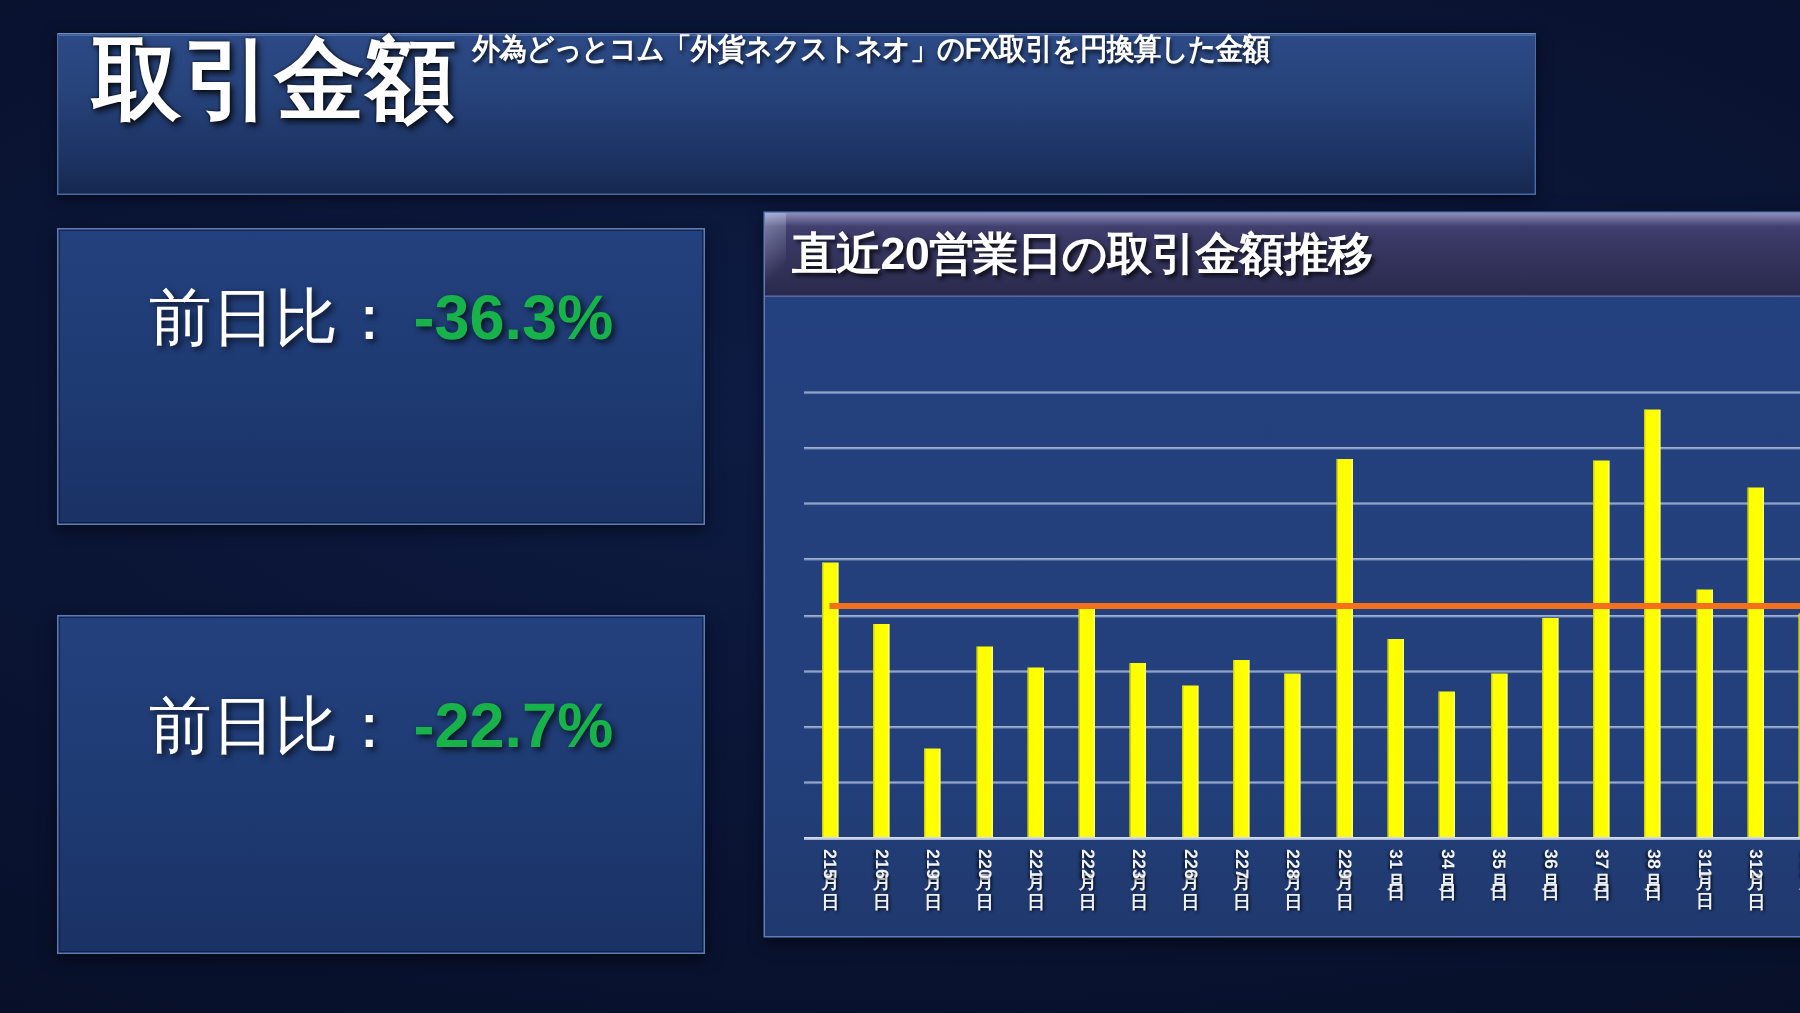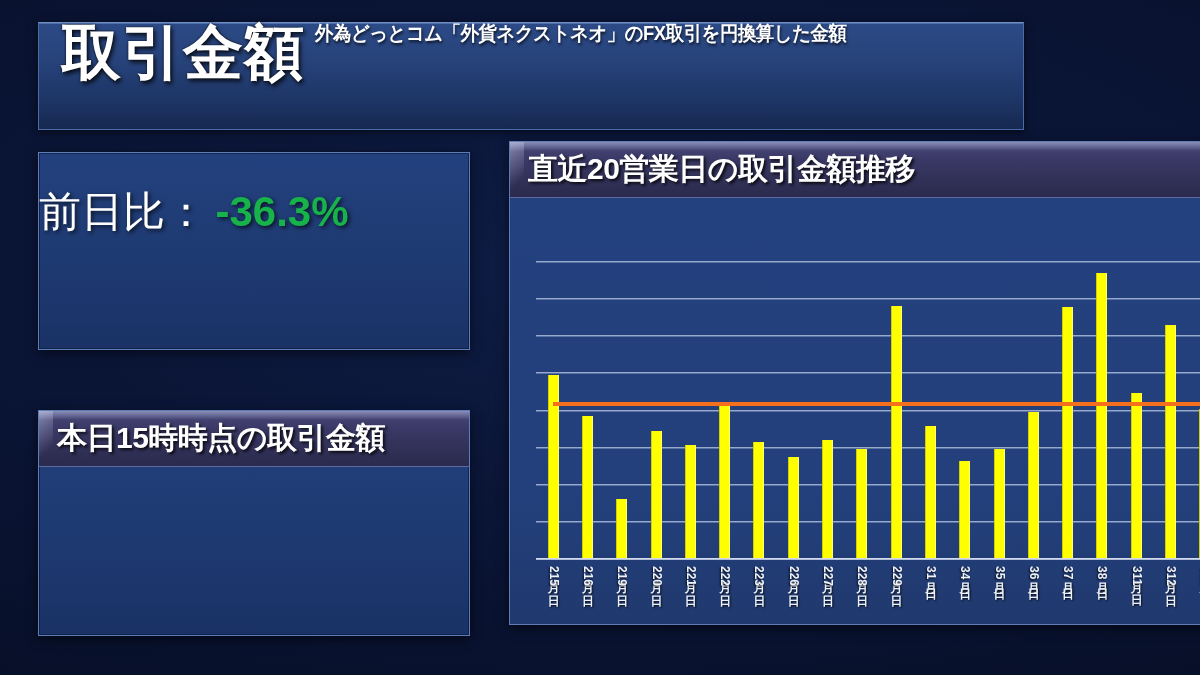--- a/index.html
+++ b/index.html
@@ -68,21 +68,21 @@
     text-shadow:2px 2px 3px rgba(0,0,0,.8);
   }
   .hl-date { color:#f5a81c; }
 
   
   .stat-panel { left:38px; width:432px; }
   #stat-panel-1 { top:152px; height:198px; }
   #stat-panel-2 { top:410px; height:226px; }
   .stat-body {
     height:calc(100% - 56px);
-    display:flex; align-items:center; 
+    display:flex; align-items:center; justify-content:center;
     padding-bottom:22px;
   }
   .stat-line { white-space:nowrap; }
   .stat-label {
     font-size:42px; color:#ffffff; font-weight:normal;
     text-shadow:2px 2px 4px rgba(0,0,0,.7);
   }
   .stat-value {
     font-size:42px; font-weight:bold; color:#17b24a;
     text-shadow:2px 2px 4px rgba(0,0,0,.7); margin-left:4px;
@@ -146,23 +146,24 @@
   <div class="panel stat-panel" id="stat-panel-1">
     <div class="stat-body">
       <div class="stat-line">
         <span class="stat-label">前日比：</span>
         <span class="stat-value">-36.3%</span>
       </div>
     </div>
   </div>
 
   <div class="panel stat-panel" id="stat-panel-2">
-    <div class="panel-head">
-      <div class="panel-head-text">
-        <span>本日15時時点の取引金額</span><span class="hl-date"></span><span></span>
+    <div class="stat-body">
+      <div class="stat-line">
+        <span class="stat-label">前日比：</span>
+        <span class="stat-value">-22.7%</span>
       </div>
     </div>
   </div>
 
   <div class="panel" id="chart-panel">
     <div class="panel-head">
       <div class="panel-head-text">直近20営業日の取引金額推移</div>
     </div>
     <div class="chart-area">
       <div class="plot" id="plot">

